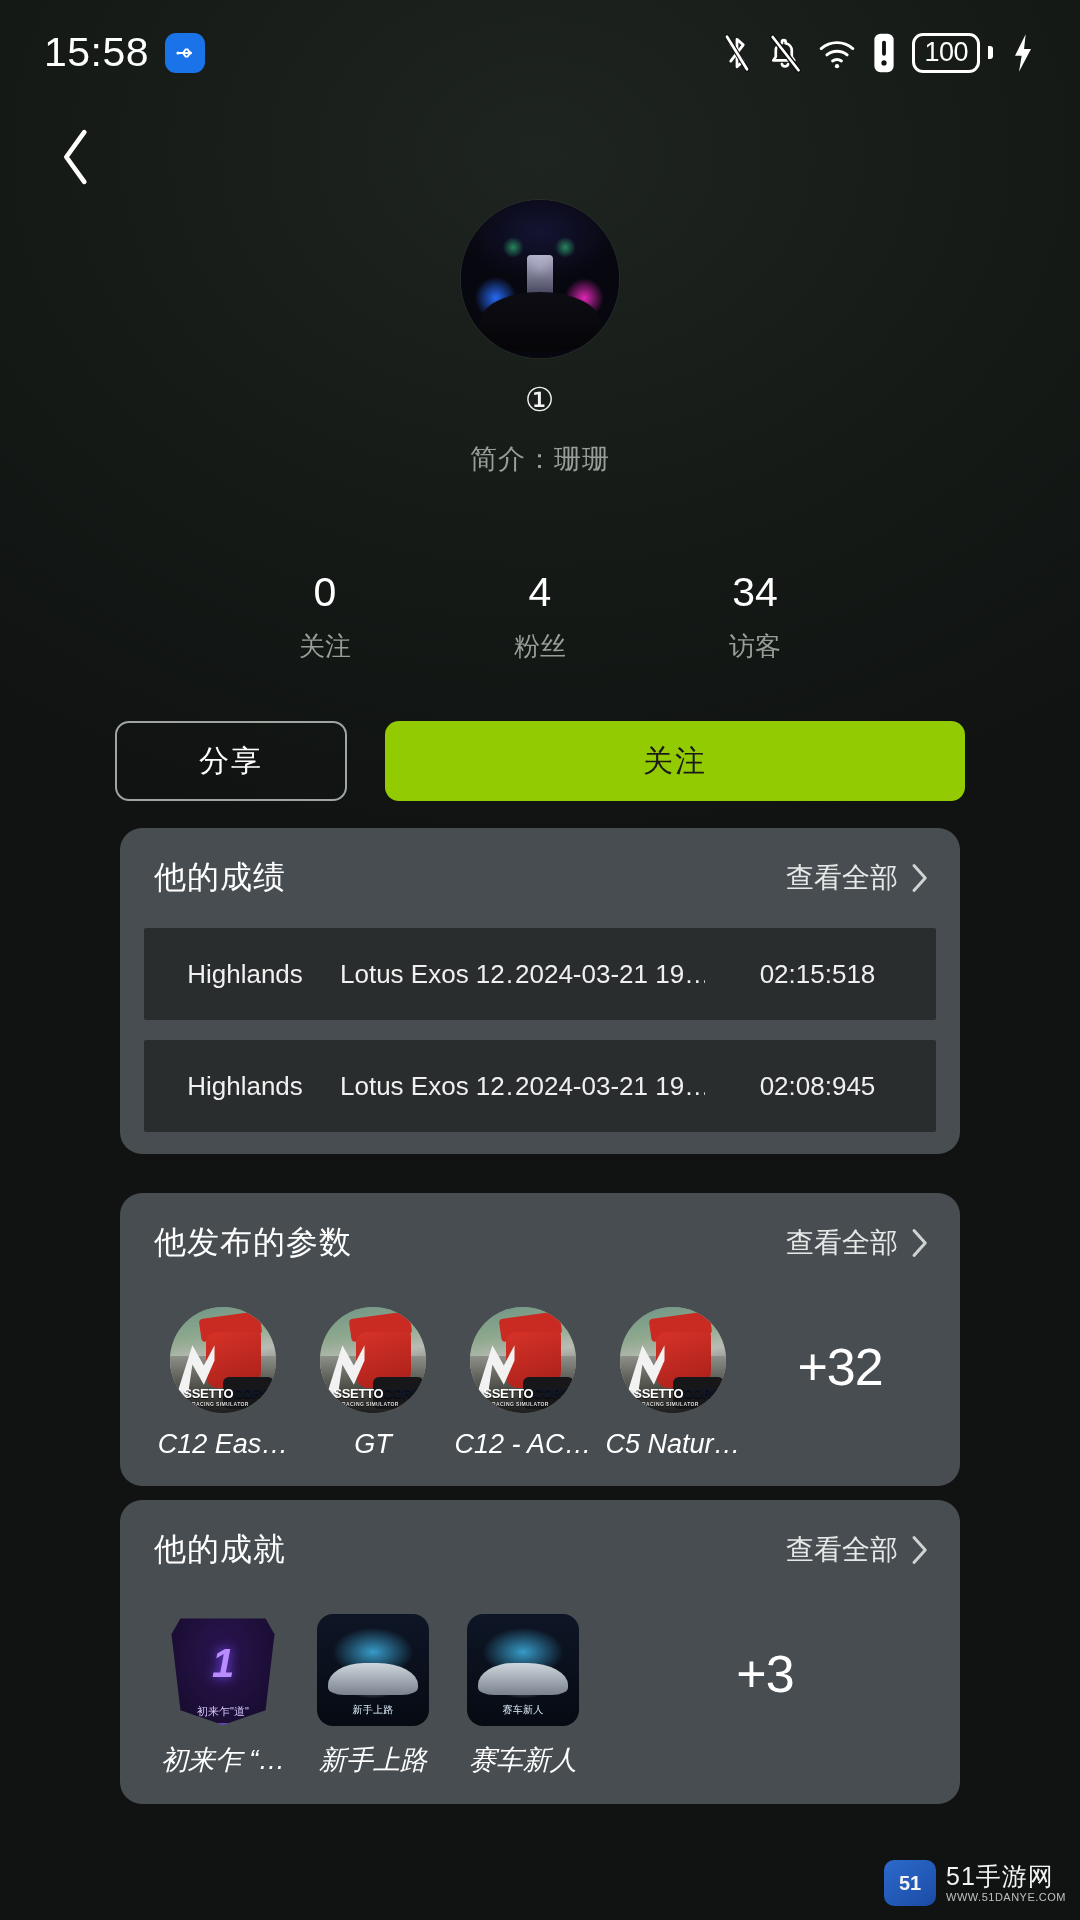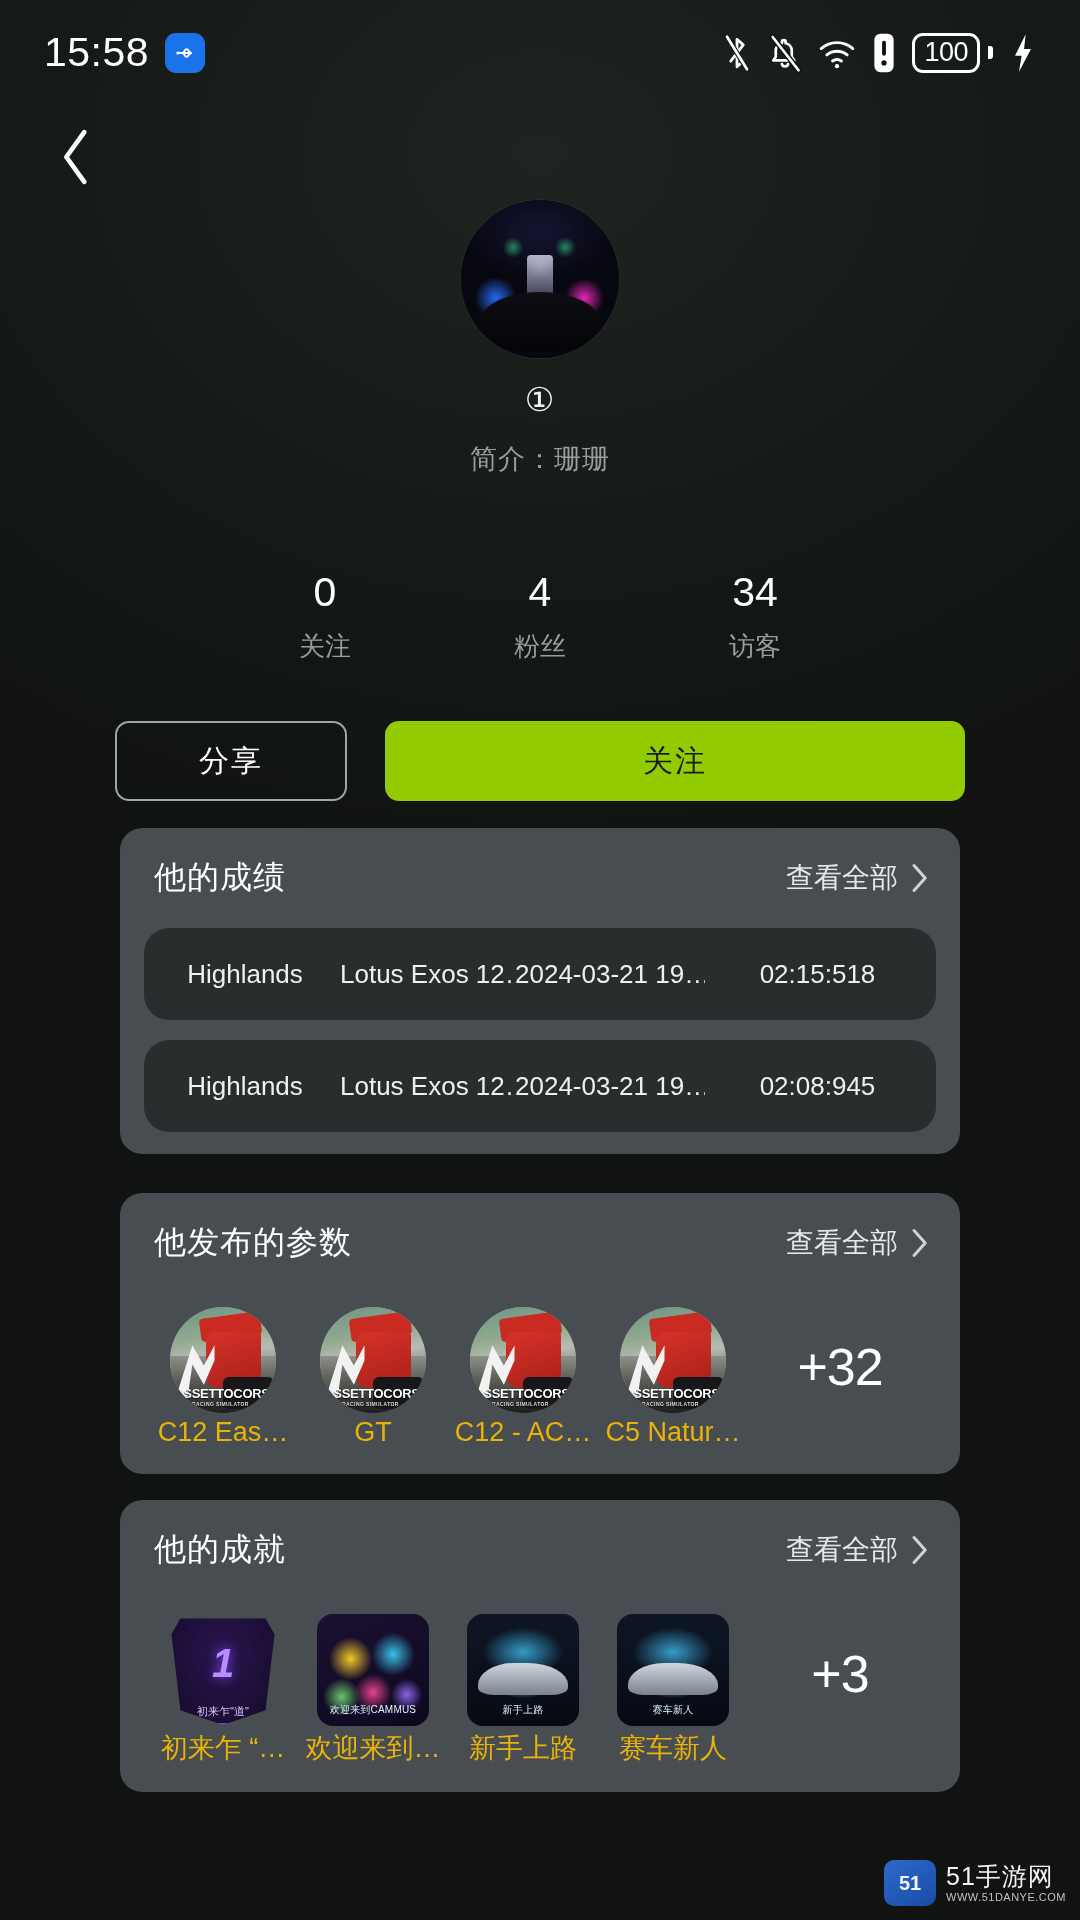--- a/index.html
+++ b/index.html
@@ -123,41 +123,41 @@
   }
   .card-title { font-size:32px; color:#fff; letter-spacing:1px; }
   .card-more {
     display:flex; align-items:center; gap:12px; cursor:pointer;
   }
   .card-more span { font-size:28px; color:#e6e8e7; }
 
   
   .res-body { padding:0 24px 22px 24px; }
   .res-row {
-    height:92px; background:#2a2d2e; border-radius:25px;
+    height:92px; background:#2a2d2e; border-radius:2px;
     display:flex; align-items:center;
     margin-bottom:20px; padding:0 6px;
     font-size:26px; color:#f0f0f0; cursor:pointer;
   }
   .res-row:last-child { margin-bottom:0; }
   .res-c1 { width:190px; text-align:center; }
   .res-c2 { width:175px; white-space:nowrap; overflow:hidden; }
   .res-c3 { width:190px; white-space:nowrap; overflow:hidden; }
   .res-c4 { flex:1; text-align:center; }
 
   
   .items { display:flex; align-items:flex-start; padding:14px 28px 26px 28px; gap:0; }
   .item { width:150px; text-align:center; cursor:pointer; }
   .item-img {
     width:106px; height:106px; border-radius:50%; margin:0 auto;
     overflow:hidden; position:relative; background:#7d8b7a;
   }
   .item-lbl {
-    margin-top:4px; font-size:27px; color:#eab308;
-    white-space:nowrap; overflow:hidden;
+    margin-top:16px; font-size:27px; color:#ffffff;
+    white-space:nowrap; overflow:hidden;font-style:italic;
   }
   .plus {
     flex:1; text-align:center; font-size:52px; color:#fff;
     font-weight:500; padding-top:30px; letter-spacing:-1px;
   }
 
   
   .ac-sky { position:absolute; inset:0; background:linear-gradient(170deg,#6f9486 0%,#8fa98e 28%,#b9bcb4 46%,#8a8c86 62%,#2b2b2b 100%); }
   .ac-road { position:absolute; left:0; right:0; top:46%; bottom:0; background:linear-gradient(180deg,#8d9089 0%,#5e6058 40%,#1d1d1d 100%); }
   .ac-wing {
@@ -177,21 +177,21 @@
     position:absolute; left:6%; bottom:16%; width:36%; height:48%;
     background:#f2f2f2;
     clip-path:polygon(0% 100%, 42% 0%, 72% 40%, 100% 0%, 100% 30%, 72% 78%, 42% 38%, 30% 100%);
   }
   .ac-logo {
     position:absolute; left:4%; right:4%; bottom:6%;
     font-size:13px; font-weight:700; letter-spacing:-.3px;
     color:#fff; text-align:left; line-height:1;
     text-shadow:0 1px 1px rgba(0,0,0,.8);
   }
-  .ac-logo i { color:#ffffff; font-style:normal;margin-top:32px; }
+  .ac-logo i { color:#0f172a; font-style:normal;margin-top:32px; }
   .ac-sub { font-size:5px; letter-spacing:.4px; color:#ddd; display:block; margin-top:2px; }
 
   
   .badge-img { width:112px; height:112px; margin:0 auto; position:relative; }
   .bg-shield {
     position:absolute; inset:0; border-radius:14px;
     border:3px solid #6b40c9;
     background:radial-gradient(ellipse at 50% 35%, #2a1550 0%, #140a28 100%);
     clip-path:polygon(12% 4%, 88% 4%, 96% 18%, 88% 86%, 50% 99%, 12% 86%, 4% 18%);
   }
@@ -444,27 +444,20 @@
       <div class="item">
         <div class="badge-img">
           <div class="bg-shield"></div>
           <div class="bg-num">1</div>
           <div class="bg-cap">初来乍"道"</div>
         </div>
         <div class="item-lbl">初来乍 “…</div>
       </div>
       <div class="item">
         <div class="badge-img">
-          <div class="bg-rainbow"></div>
-          <div class="bg-label">欢迎来到CAMMUS</div>
-        </div>
-        <div class="item-lbl">欢迎来到…</div>
-      </div>
-      <div class="item">
-        <div class="badge-img">
           <div class="bg-car"></div>
             <div class="bg-carbody"></div>
           <div class="bg-label">新手上路</div>
         </div>
         <div class="item-lbl">新手上路</div>
       </div>
       <div class="item">
         <div class="badge-img">
           <div class="bg-car"></div>
             <div class="bg-carbody"></div>

